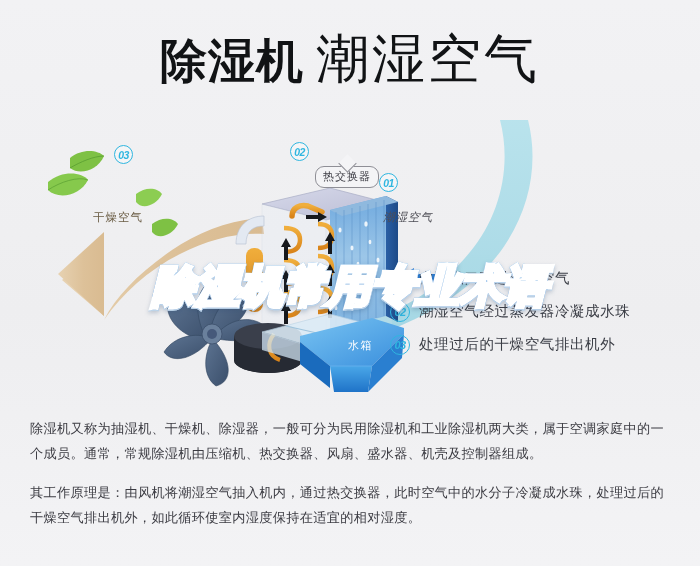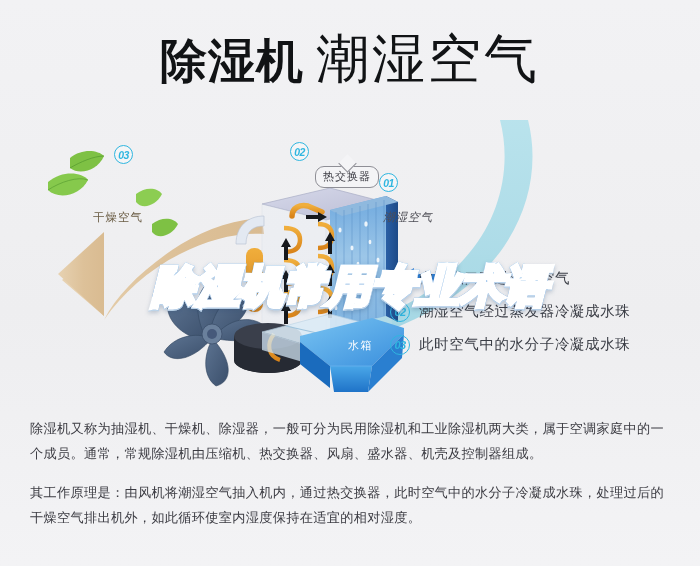--- a/index.html
+++ b/index.html
@@ -302,21 +302,21 @@
     <div class="leg-row">
       <div class="leg-badge">01</div>
       <div class="leg-text">由进风口吸进潮湿空气</div>
     </div>
     <div class="leg-row">
       <div class="leg-badge">02</div>
       <div class="leg-text">潮湿空气经过蒸发器冷凝成水珠</div>
     </div>
     <div class="leg-row">
       <div class="leg-badge">03</div>
-      <div class="leg-text">此时空气中的水分子冷凝成水珠</div>
+      <div class="leg-text">处理过后的干燥空气排出机外</div>
     </div>
   </div>
 
   <div id="copy">
     <p>除湿机又称为抽湿机、干燥机、除湿器，一般可分为民用除湿机和工业除湿机两大类，属于空调家庭中的一个成员。通常，常规除湿机由压缩机、热交换器、风扇、盛水器、机壳及控制器组成。</p>
     <p>其工作原理是：由风机将潮湿空气抽入机内，通过热交换器，此时空气中的水分子冷凝成水珠，处理过后的干燥空气排出机外，如此循环使室内湿度保持在适宜的相对湿度。</p>
   </div>
 
   <div id="overlay">
     <span class="wm">除湿机常用专业术语</span>

